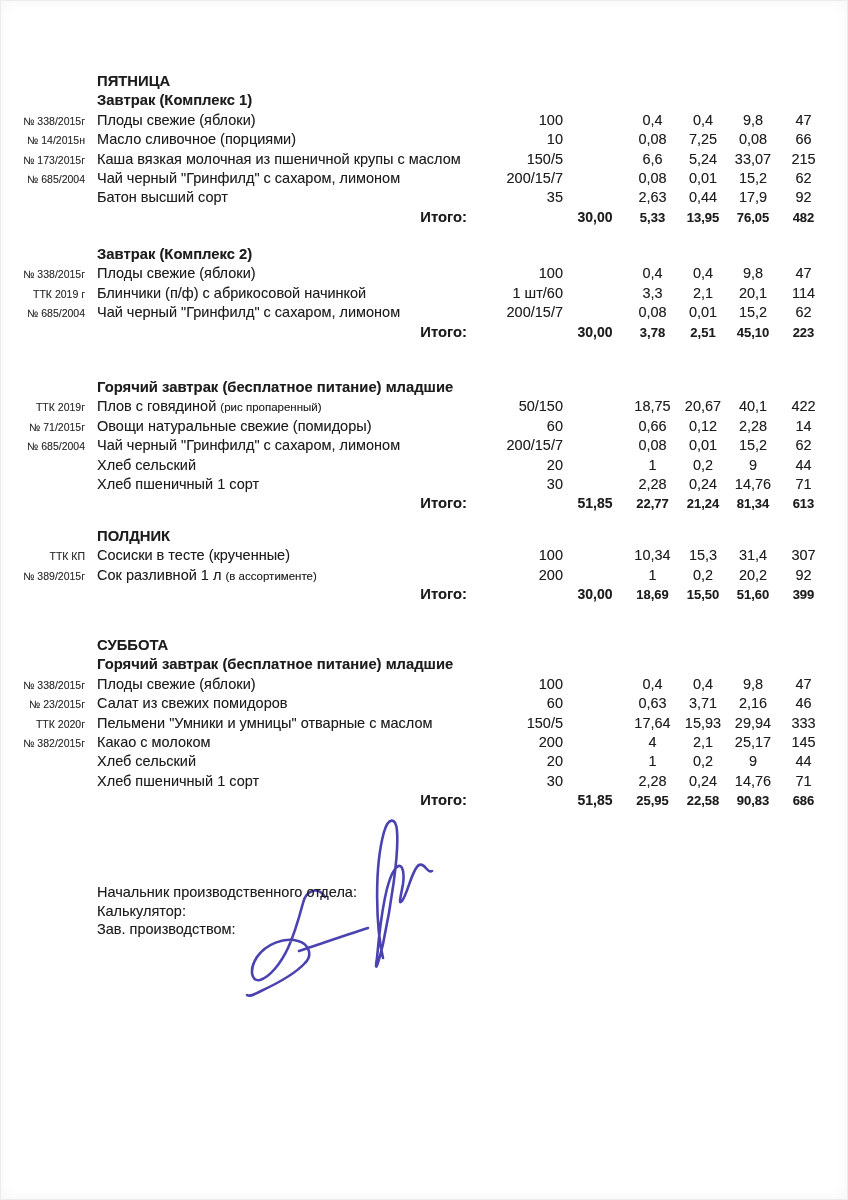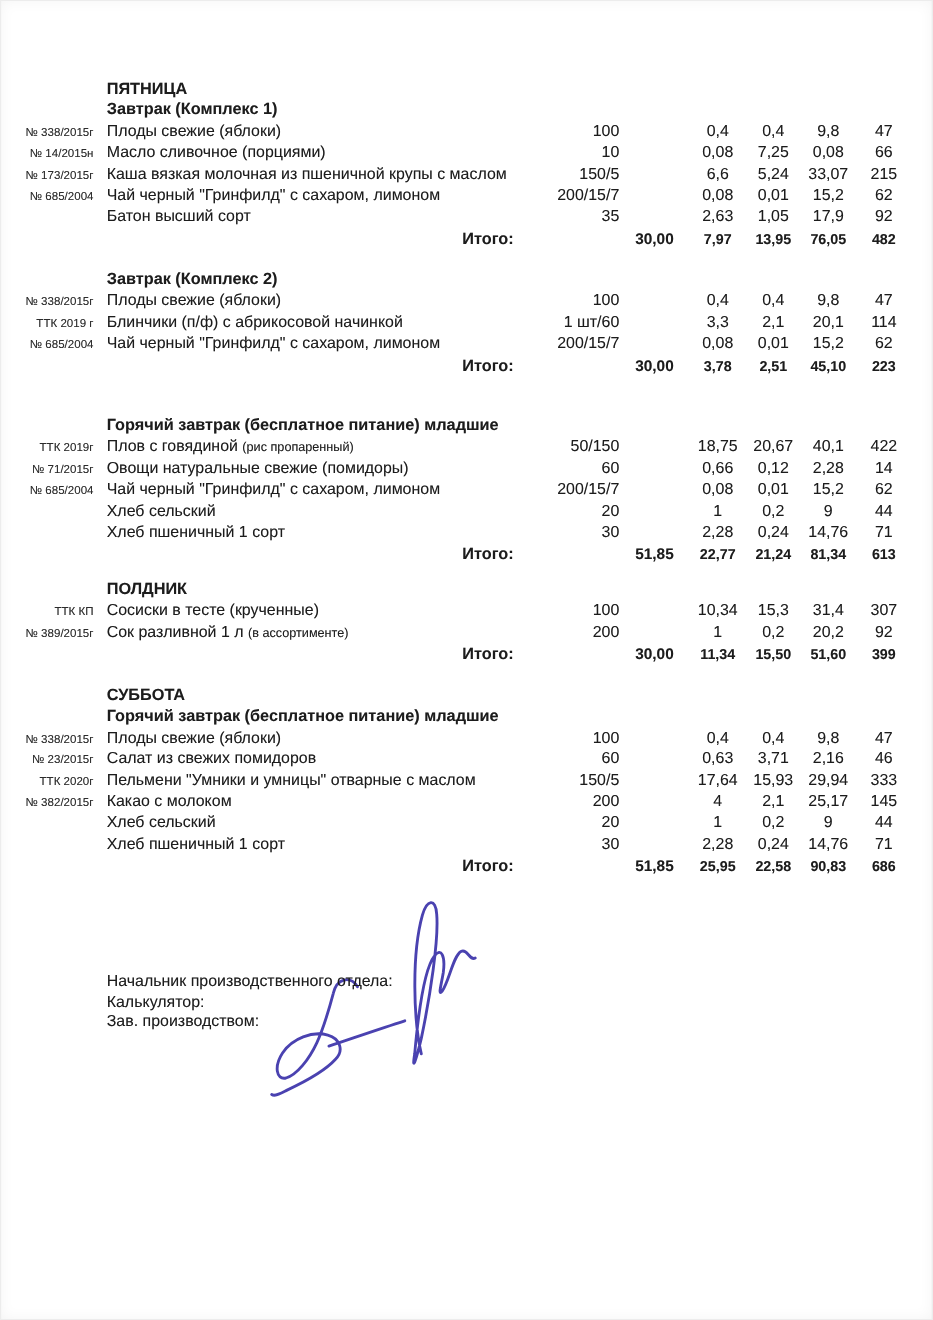--- a/index.html
+++ b/index.html
@@ -110,28 +110,28 @@
         <div class="cell c-v" style="grid-column: 5;">0,08</div>
         <div class="cell c-v" style="grid-column: 6;">0,01</div>
         <div class="cell c-v" style="grid-column: 7;">15,2</div>
         <div class="cell c-v" style="grid-column: 8;">62</div>
       </div>
       <div class="row">
         <div class="cell c-code"></div>
         <div class="cell c-name"><span>Батон высший сорт</span></div>
         <div class="cell c-portion">35</div>
         <div class="cell c-v" style="grid-column: 5;">2,63</div>
-        <div class="cell c-v" style="grid-column: 6;">1,05</div>
+        <div class="cell c-v" style="grid-column: 6;">0,44</div>
         <div class="cell c-v" style="grid-column: 7;">17,9</div>
         <div class="cell c-v" style="grid-column: 8;">92</div>
       </div>
       <div class="row total">
         <div class="cell c-total-label">Итого:</div>
         <div class="cell c-weight">30,00</div>
-        <div class="cell c-v" style="grid-column: 5;">7,97</div>
+        <div class="cell c-v" style="grid-column: 5;">5,33</div>
         <div class="cell c-v" style="grid-column: 6;">13,95</div>
         <div class="cell c-v" style="grid-column: 7;">76,05</div>
         <div class="cell c-v" style="grid-column: 8;">482</div>
       </div>
     </div>
     <div class="section" style="top: 245px;">
       <div class="row">
         <div class="cell c-header">Завтрак (Комплекс 2)</div>
       </div>
       <div class="row">
@@ -246,27 +246,27 @@
         <div class="cell c-name"><span>Сок разливной 1 л</span> <span class="note">(в ассортименте)</span></div>
         <div class="cell c-portion">200</div>
         <div class="cell c-v" style="grid-column: 5;">1</div>
         <div class="cell c-v" style="grid-column: 6;">0,2</div>
         <div class="cell c-v" style="grid-column: 7;">20,2</div>
         <div class="cell c-v" style="grid-column: 8;">92</div>
       </div>
       <div class="row total">
         <div class="cell c-total-label">Итого:</div>
         <div class="cell c-weight">30,00</div>
-        <div class="cell c-v" style="grid-column: 5;">11,34</div>
+        <div class="cell c-v" style="grid-column: 5;">18,69</div>
         <div class="cell c-v" style="grid-column: 6;">15,50</div>
         <div class="cell c-v" style="grid-column: 7;">51,60</div>
         <div class="cell c-v" style="grid-column: 8;">399</div>
       </div>
     </div>
-    <div class="section" style="top: 623px;">
+    <div class="section" style="top: 636px;">
       <div class="row">
         <div class="cell c-header">СУББОТА</div>
       </div>
       <div class="row">
         <div class="cell c-header">Горячий завтрак (бесплатное питание) младшие</div>
       </div>
       <div class="row">
         <div class="cell c-code">№ 338/2015г</div>
         <div class="cell c-name"><span>Плоды свежие (яблоки)</span></div>
         <div class="cell c-portion">100</div>

